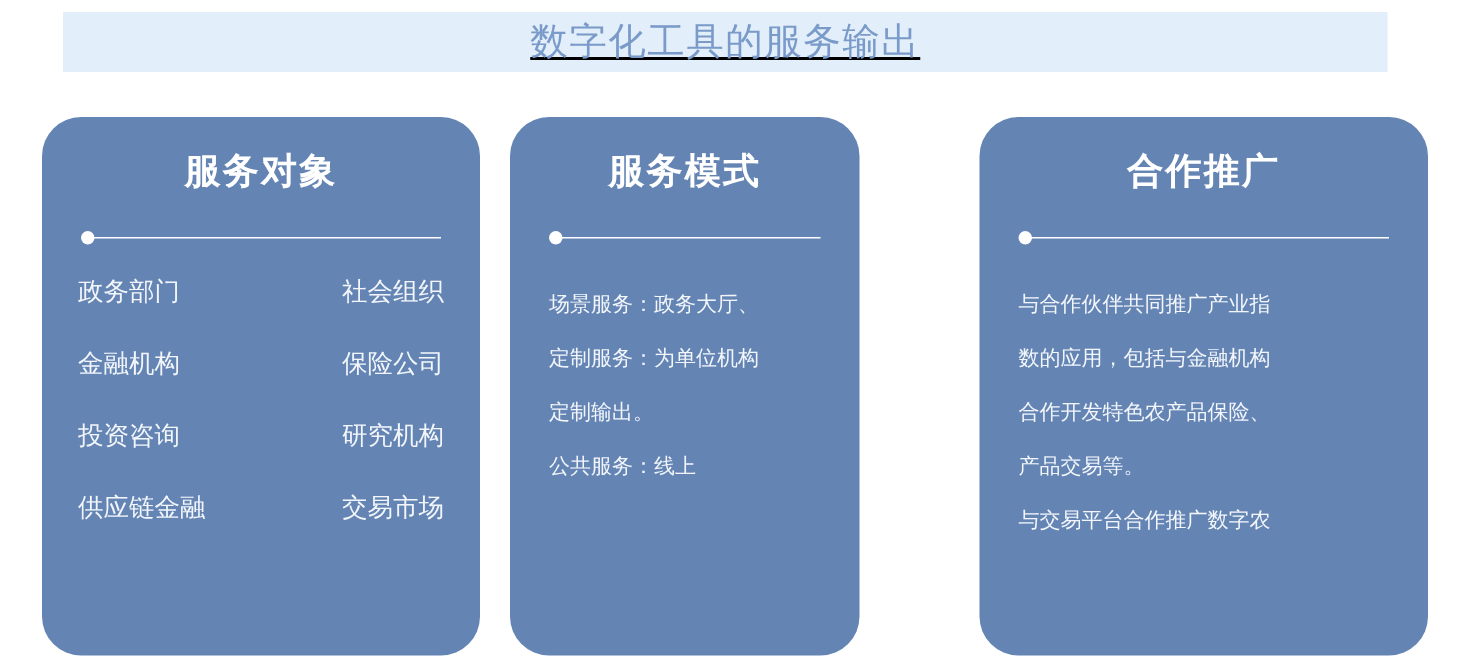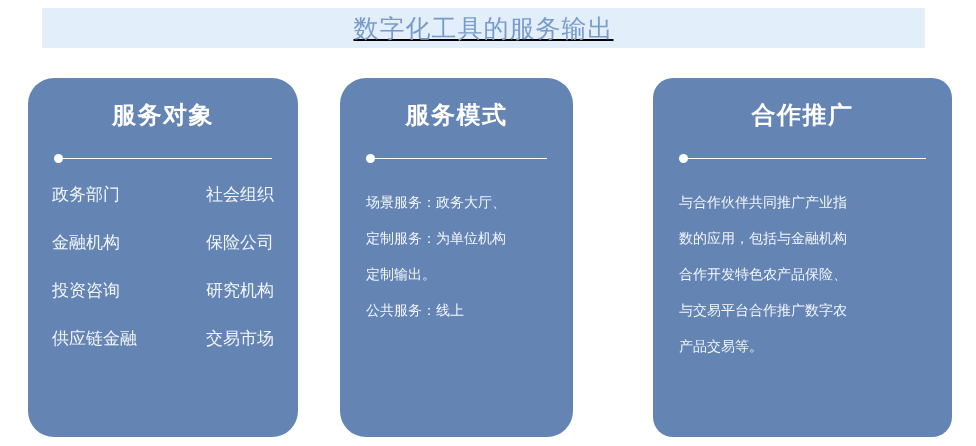--- a/index.html
+++ b/index.html
@@ -46,23 +46,23 @@
     height: 359px;
   }
   .card {
     position: absolute;
     top: 0;
     height: 359px;
     background: #6484b4;
     border-radius: 26px;
     box-sizing: border-box;
   }
-  #card-0 { left: 28px;  width: 270px; }
+  #card-0 { left: 28px;  width: 292px; }
   #card-1 { left: 340px; width: 233px; }
-  #card-2 { left: 653px; width: 299px; border-radius: 20px; }
+  #card-2 { left: 653px; width: 299px; }
 
   .card-heading {
     position: absolute;
     left: 0;
     right: 0;
     top: 20px;
     text-align: center;
     font-size: 24px;
     font-weight: bold;
     color: #ffffff;
@@ -174,18 +174,18 @@
   <div class="card" id="card-2">
     <div class="card-heading">合作推广</div>
     <div class="card-divider">
       <div class="rule"></div>
       <div class="dot"></div>
     </div>
     <div class="card-body lines-body">
       <div class="line">与合作伙伴共同推广产业指</div>
       <div class="line">数的应用，包括与金融机构</div>
       <div class="line">合作开发特色农产品保险、</div>
+      <div class="line">产品交易等。</div>
       <div class="line">与交易平台合作推广数字农</div>
-      <div class="line">产品交易等。</div>
     </div>
   </div>
 
 </div>
 
 </body></html>

